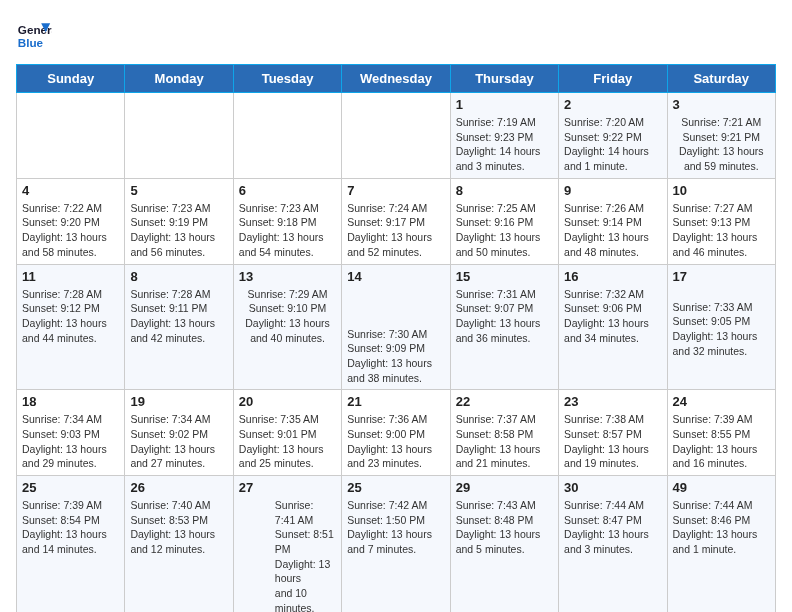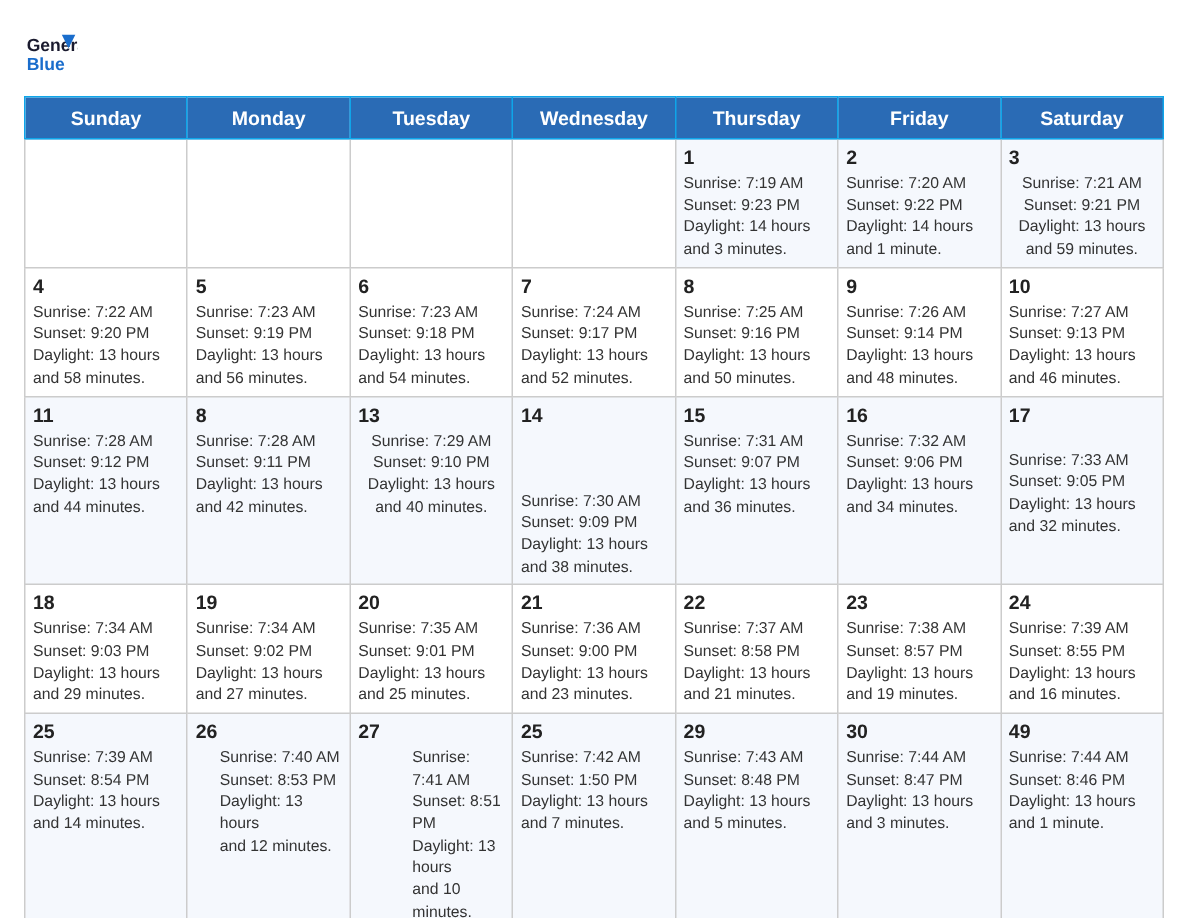--- a/index.html
+++ b/index.html
@@ -298,21 +298,21 @@
       <tr>
         <td>
           <span class="day-number">25</span>
           <div class="day-info" style="white-space: pre-line;">Sunrise: 7:39 AM
 Sunset: 8:54 PM
 Daylight: 13 hours
 and 14 minutes.</div>
         </td>
         <td>
           <span class="day-number">26</span>
-          <div class="day-info" style="white-space: pre-line; margin-left: 16px;">Sunrise: 7:40 AM
+          <div class="day-info" style="white-space: pre-line;">Sunrise: 7:40 AM
 Sunset: 8:53 PM
 Daylight: 13 hours
 and 12 minutes.</div>
         </td>
         <td>
           <span class="day-number">27</span>
           <div class="day-info" style="white-space: pre-line; margin-left: 36px;">Sunrise: 7:41 AM
 Sunset: 8:51 PM
 Daylight: 13 hours
 and 10 minutes.</div>

